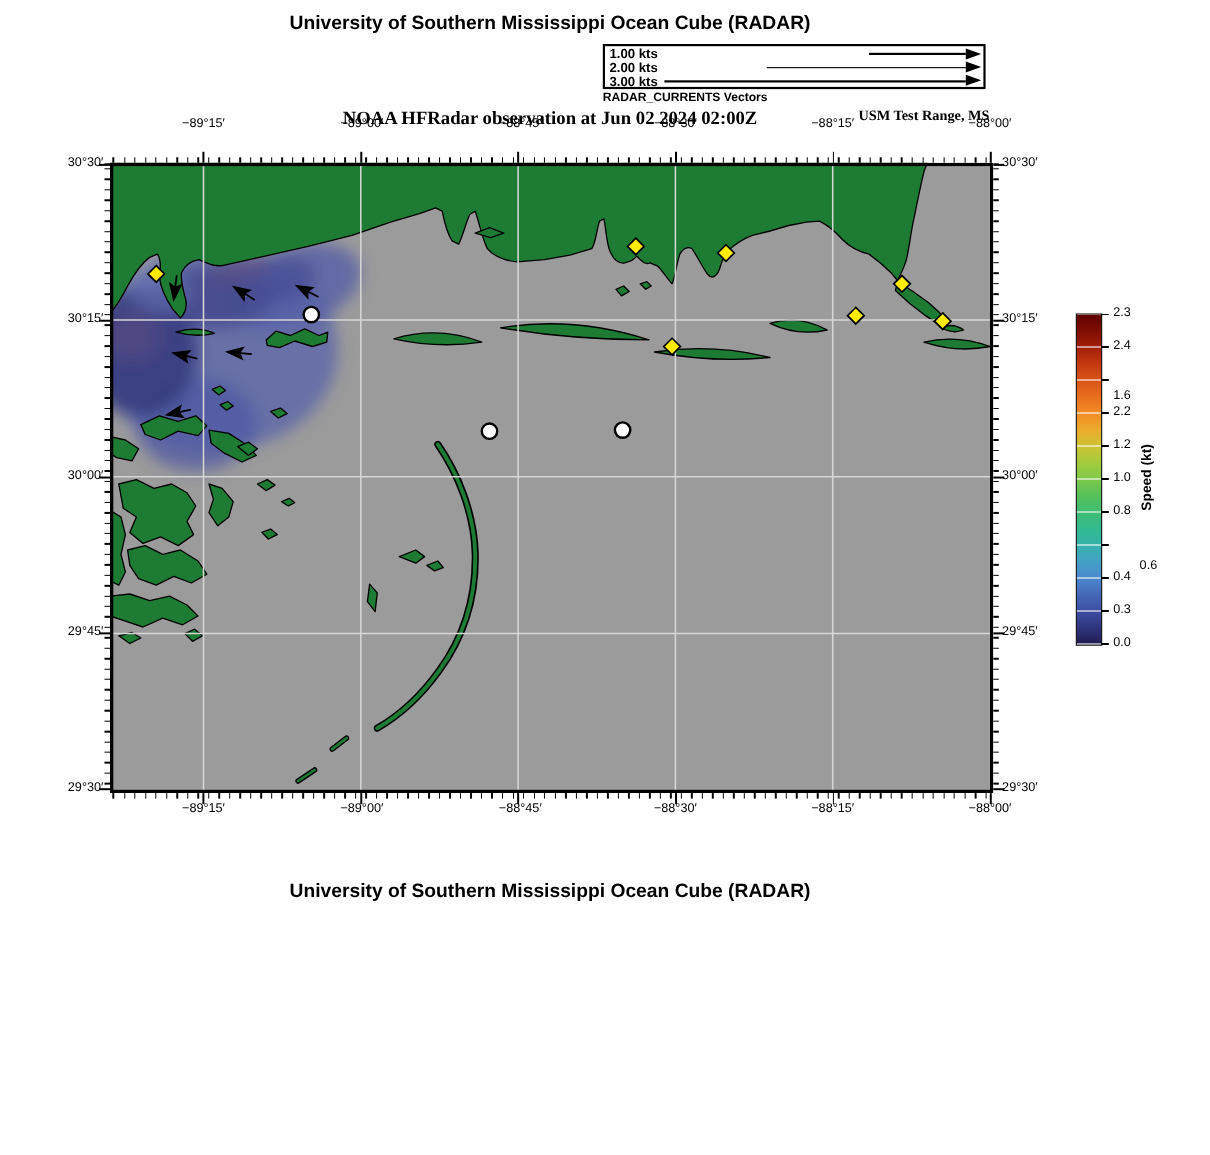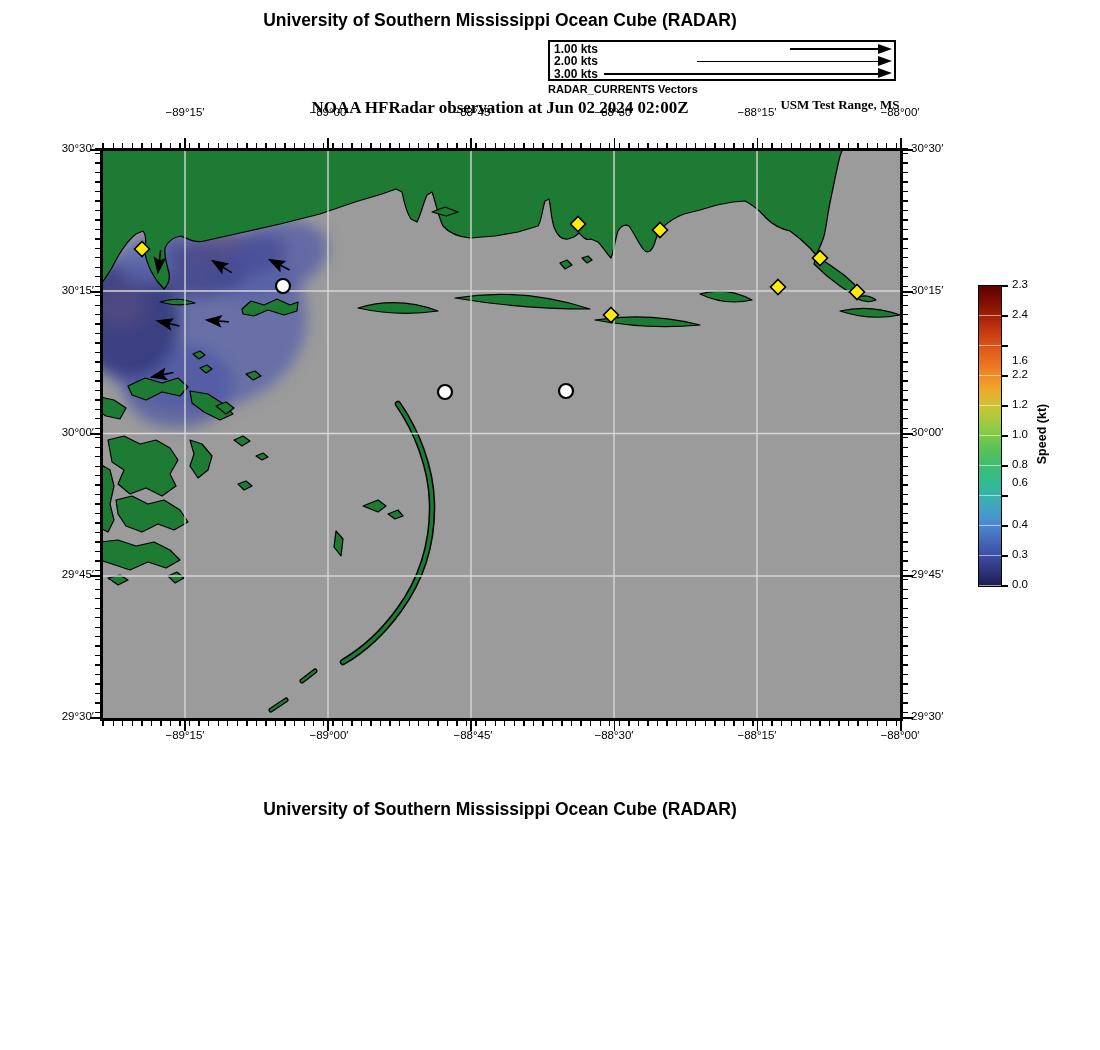--- a/index.html
+++ b/index.html
@@ -291,19 +291,19 @@
     <div class="cbar-lines"></div>
   </div>
   <div class="abs tick cbar-ticks"></div>
   <span class="abs cbar-num" style="top:278px;">2.3</span>
   <span class="abs cbar-num" style="top:308px;">2.4</span>
   <span class="abs cbar-num" style="top:318px;margin-top:36px;">1.6</span>
   <span class="abs cbar-num" style="top:368px;">2.2</span>
   <span class="abs cbar-num" style="top:398px;">1.2</span>
   <span class="abs cbar-num" style="top:428px;">1.0</span>
   <span class="abs cbar-num" style="top:458px;">0.8</span>
-  <span class="abs cbar-num" style="top:476px;">0.6</span>
+  <span class="abs cbar-num" style="top:508px;text-align:right;">0.6</span>
   <span class="abs cbar-num" style="top:518px;">0.4</span>
   <span class="abs cbar-num" style="top:548px;">0.3</span>
   <span class="abs cbar-num" style="top:578px;">0.0</span>
   <span class="abs cbar-title">Speed (kt)</span>
 
 </div>
 
 </body></html>

